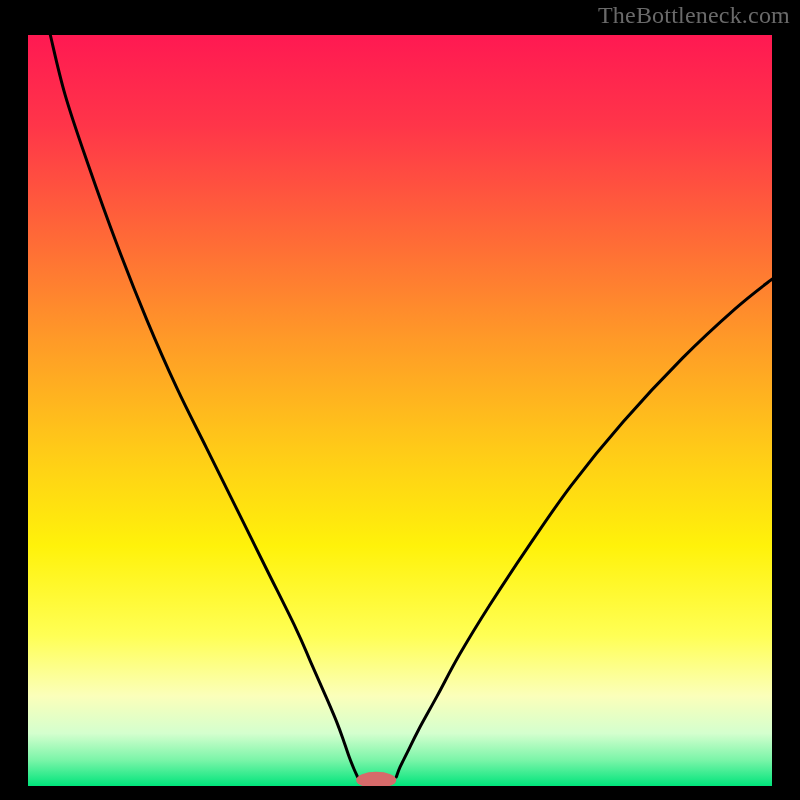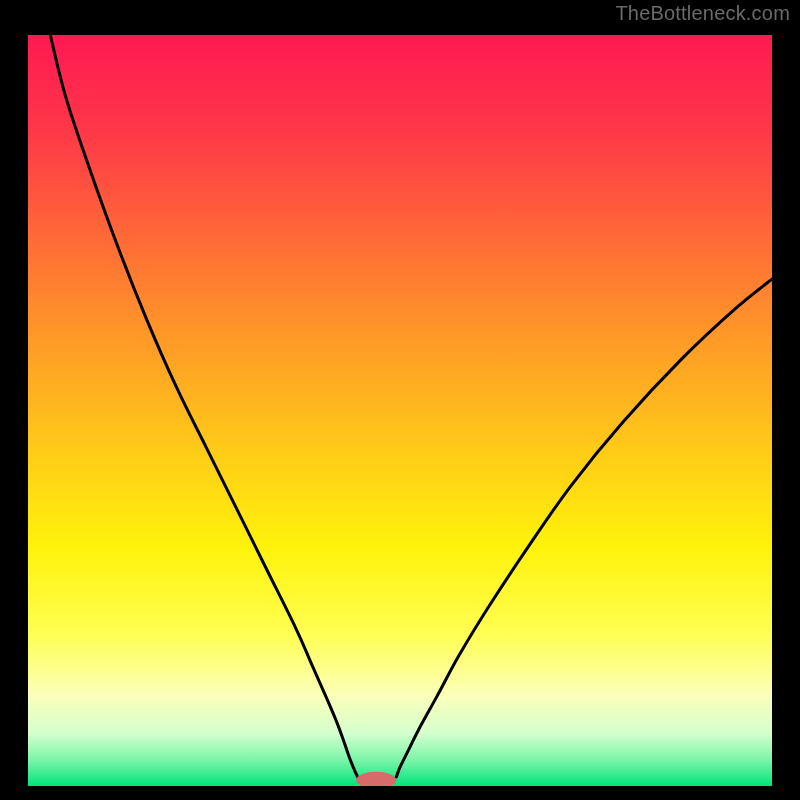--- a/index.html
+++ b/index.html
@@ -15,22 +15,22 @@
     width: 800px;
     height: 800px;
   }
   svg {
     display: block;
   }
   .watermark {
     position: absolute;
     top: 2px;
     right: 10px;
-    font-family: Liberation Sans, sans-serif;
-    font-size: 20px;
+    font-family: Liberation Serif, serif;
+    font-size: 24px;
     color: #6a6a6a;
     font-weight: 500;
     letter-spacing: 0.2px;
   }
 </style>
 </head>
 <body>
 
 <div class="chart-container">
   <svg id="chart-svg" width="800" height="800" viewBox="0 0 800 800">

